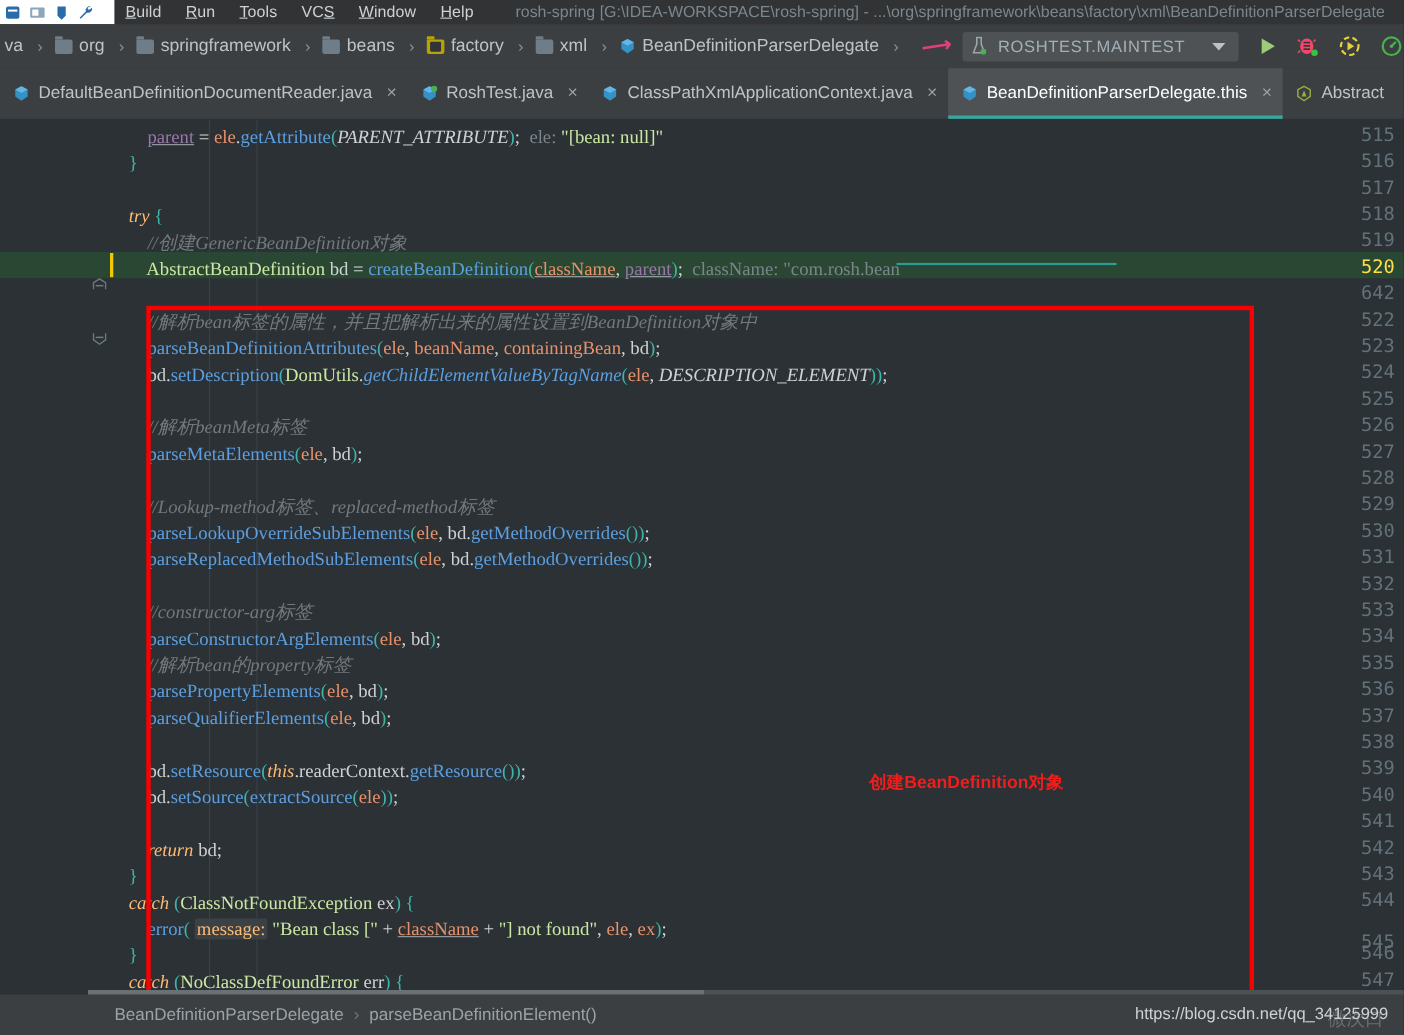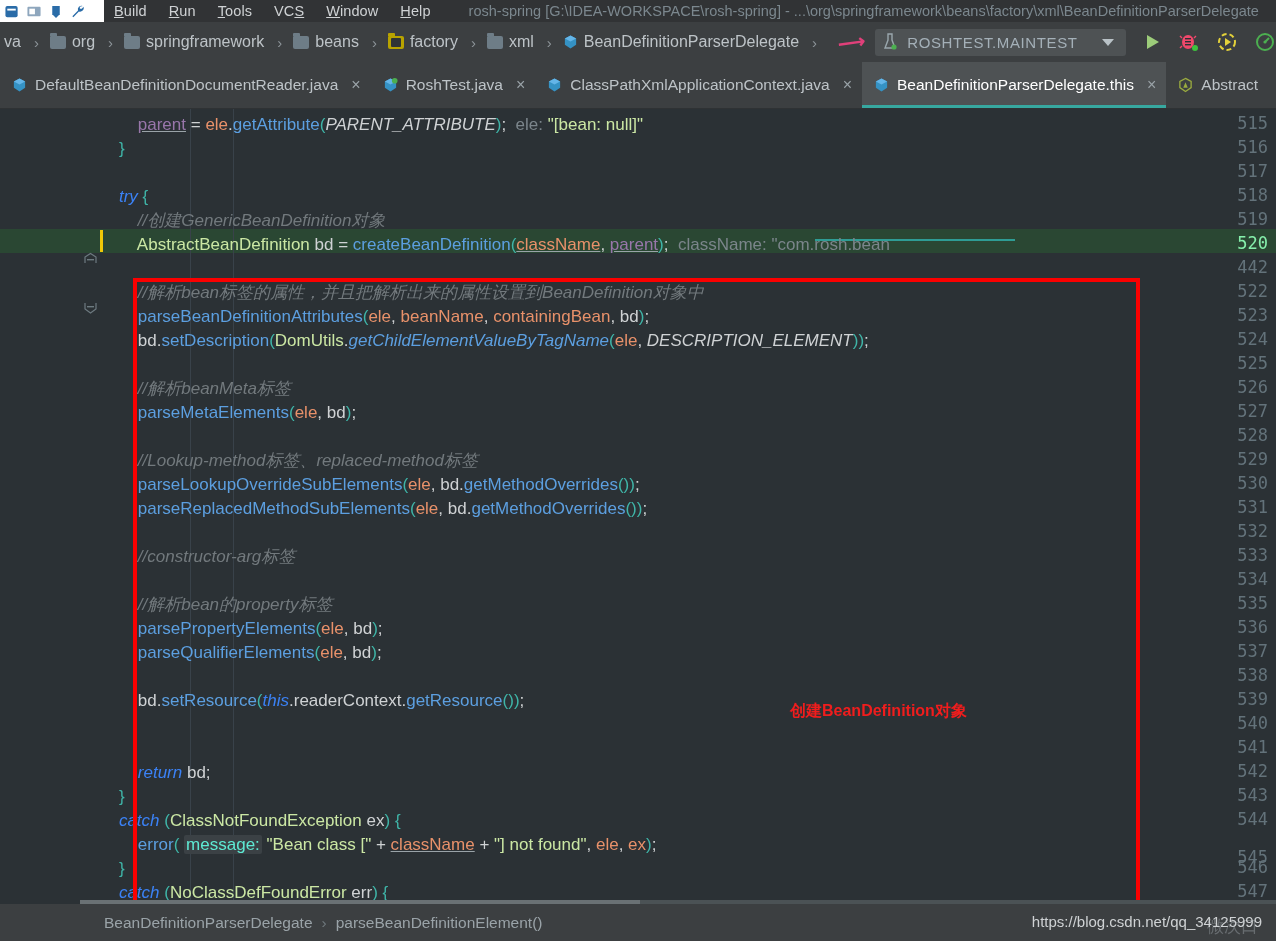--- a/index.html
+++ b/index.html
@@ -103,56 +103,56 @@
     background:#2b3135;
   }
   .gutter-strip {
     position:absolute; left:80px; top:0; width:20px; height:100%;
     background:#2b3135;
   }
   .lnum {
     position:absolute; right:8px; color:#63727a; font-size:17px;
     font-family:"DejaVu Sans Mono", monospace; text-align:right;
   }
-  .lnum.cur { color:#86efac; }
+  .lnum.cur { color:#fde047; }
   .line-highlight {
     position:absolute; left:0; width:1276px; height:24px; background:#2a4733;
   }
   .line-gutter-hl {
     position:absolute; left:0; width:80px; height:24px; background:#22282c;
   }
   .change-mark {
     position:absolute; left:100px; width:3px; height:22px; background:#f0c808;
   }
   .fold {
     position:absolute; left:83px; width:15px; height:15px;
   }
   .vline {
     position:absolute; top:0; bottom:0; width:1px; background:#39424a;
   }
 
   .code {
     position:absolute; left:100px; top:0; width:1176px; height:100%;
-    font-family:Liberation Sans, sans-serif; font-size:17px;
+    font-family:Liberation Serif, serif; font-size:17px;
     white-space:pre; line-height:24px;
   }
   .cl { position:absolute; left:0; white-space:pre; }
 
   
-  .t-key   { color:#3b82f6; font-style:italic; }
+  .t-key   { color:#fdba74; font-style:italic; }
   .t-cmt   { color:#72797d; font-style:italic; }
   .t-str   { color:#cbe7a4; }
   .t-fld   { color:#9876aa; }
   .t-mth   { color:#5c9fe0; }
   .t-mth-s { color:#5c9fe0; font-style:italic; }
   .t-par   { color:#e8916a; }
   .t-pln   { color:#cfd2d4; }
   .t-const { color:#cfd2d4; font-style:italic; }
   .t-hint  { color:#7b858b; }
-  .t-hintbg{ color:#5eead4; background:#3b4145; border-radius:2px; padding:0 2px;}
+  .t-hintbg{ color:#fdba74; background:#3b4145; border-radius:2px; padding:0 2px;}
   .t-type  { color:#cbe7a4; }
   .t-brk   { color:#3fb5a8; }
   .t-ul    { text-decoration: underline; text-decoration-color:#9aa3a8; }
 
   
   .usage-underline {
     position:absolute; height:2px; background:#2e9c94;
   }
 
   
@@ -386,21 +386,21 @@
     <rect x="4" y="7" width="7" height="1.4" fill="#6d7a80"></rect>
   </svg>
 
   <div id="line-numbers">
       <div class="lnum" style="top: 4px;">515</div>
       <div class="lnum" style="top: 28px;">516</div>
       <div class="lnum" style="top: 52px;">517</div>
       <div class="lnum" style="top: 76px;">518</div>
       <div class="lnum" style="top: 100px;">519</div>
       <div class="lnum cur" style="top: 124px;">520</div>
-      <div class="lnum" style="top: 148px;">442</div>
+      <div class="lnum" style="top: 148px;">642</div>
       <div class="lnum" style="top: 172px;">522</div>
       <div class="lnum" style="top: 196px;">523</div>
       <div class="lnum" style="top: 220px;">524</div>
       <div class="lnum" style="top: 244px;">525</div>
       <div class="lnum" style="top: 268px;">526</div>
       <div class="lnum" style="top: 292px;">527</div>
       <div class="lnum" style="top: 316px;">528</div>
       <div class="lnum" style="top: 340px;">529</div>
       <div class="lnum" style="top: 364px;">530</div>
       <div class="lnum" style="top: 388px;">531</div>
@@ -437,25 +437,27 @@
     <div class="cl" style="top:220px"><span class="t-pln">        bd.</span><span class="t-mth">setDescription</span><span class="t-brk">(</span><span class="t-type">DomUtils</span><span class="t-pln">.</span><span class="t-mth-s">getChildElementValueByTagName</span><span class="t-brk">(</span><span class="t-par">ele</span><span class="t-pln">, </span><span class="t-const">DESCRIPTION_ELEMENT</span><span class="t-brk">)</span><span class="t-brk">)</span><span class="t-pln">;</span></div>
     <div class="cl" style="top:244px"></div>
     <div class="cl" style="top:268px"><span class="t-pln">        </span><span class="t-cmt">//解析beanMeta标签</span></div>
     <div class="cl" style="top:292px"><span class="t-pln">        </span><span class="t-mth">parseMetaElements</span><span class="t-brk">(</span><span class="t-par">ele</span><span class="t-pln">, bd</span><span class="t-brk">)</span><span class="t-pln">;</span></div>
     <div class="cl" style="top:316px"></div>
     <div class="cl" style="top:340px"><span class="t-pln">        </span><span class="t-cmt">//Lookup-method标签、replaced-method标签</span></div>
     <div class="cl" style="top:364px"><span class="t-pln">        </span><span class="t-mth">parseLookupOverrideSubElements</span><span class="t-brk">(</span><span class="t-par">ele</span><span class="t-pln">, bd.</span><span class="t-mth">getMethodOverrides</span><span class="t-brk">()</span><span class="t-brk">)</span><span class="t-pln">;</span></div>
     <div class="cl" style="top:388px"><span class="t-pln">        </span><span class="t-mth">parseReplacedMethodSubElements</span><span class="t-brk">(</span><span class="t-par">ele</span><span class="t-pln">, bd.</span><span class="t-mth">getMethodOverrides</span><span class="t-brk">()</span><span class="t-brk">)</span><span class="t-pln">;</span></div>
     <div class="cl" style="top:412px"></div>
     <div class="cl" style="top:436px"><span class="t-pln">        </span><span class="t-cmt">//constructor-arg标签</span></div>
+    <div class="cl" style="top:460px"><span class="t-pln">        </span><span class="t-mth">parseConstructorArgElements</span><span class="t-brk">(</span><span class="t-par">ele</span><span class="t-pln">, bd</span><span class="t-brk">)</span><span class="t-pln">;</span></div>
     <div class="cl" style="top:484px"><span class="t-pln">        </span><span class="t-cmt">//解析bean的property标签</span></div>
     <div class="cl" style="top:508px"><span class="t-pln">        </span><span class="t-mth">parsePropertyElements</span><span class="t-brk">(</span><span class="t-par">ele</span><span class="t-pln">, bd</span><span class="t-brk">)</span><span class="t-pln">;</span></div>
     <div class="cl" style="top:532px"><span class="t-pln">        </span><span class="t-mth">parseQualifierElements</span><span class="t-brk">(</span><span class="t-par">ele</span><span class="t-pln">, bd</span><span class="t-brk">)</span><span class="t-pln">;</span></div>
     <div class="cl" style="top:556px"></div>
     <div class="cl" style="top:580px"><span class="t-pln">        bd.</span><span class="t-mth">setResource</span><span class="t-brk">(</span><span class="t-key">this</span><span class="t-pln">.readerContext.</span><span class="t-mth">getResource</span><span class="t-brk">()</span><span class="t-brk">)</span><span class="t-pln">;</span></div>
+    <div class="cl" style="top:604px"><span class="t-pln">        bd.</span><span class="t-mth">setSource</span><span class="t-brk">(</span><span class="t-mth">extractSource</span><span class="t-brk">(</span><span class="t-par">ele</span><span class="t-brk">)</span><span class="t-brk">)</span><span class="t-pln">;</span></div>
     <div class="cl" style="top:628px"></div>
     <div class="cl" style="top:652px"><span class="t-pln">        </span><span class="t-key">return</span><span class="t-pln"> bd;</span></div>
     <div class="cl" style="top:676px"><span class="t-pln">    </span><span class="t-brk">}</span></div>
     <div class="cl" style="top:700px"><span class="t-pln">    </span><span class="t-key">catch</span><span class="t-pln"> </span><span class="t-brk">(</span><span class="t-type">ClassNotFoundException</span><span class="t-pln"> ex</span><span class="t-brk">)</span><span class="t-pln"> </span><span class="t-brk">{</span></div>
     <div class="cl" style="top:724px"><span class="t-pln">        </span><span class="t-mth">error</span><span class="t-brk">(</span><span class="t-pln"> </span><span class="t-hintbg">message:</span><span class="t-pln"> </span><span class="t-str">"Bean class ["</span><span class="t-pln"> + </span><span class="t-par t-ul">className</span><span class="t-pln"> + </span><span class="t-str">"] not found"</span><span class="t-pln">, </span><span class="t-par">ele</span><span class="t-pln">, </span><span class="t-par">ex</span><span class="t-brk">)</span><span class="t-pln">;</span></div>
     <div class="cl" style="top:748px"><span class="t-pln">    </span><span class="t-brk">}</span></div>
     <div class="cl" style="top:772px"><span class="t-pln">    </span><span class="t-key">catch</span><span class="t-pln"> </span><span class="t-brk">(</span><span class="t-type">NoClassDefFoundError</span><span class="t-pln"> err</span><span class="t-brk">)</span><span class="t-pln"> </span><span class="t-brk">{</span></div>
   </div>
 
   <div class="red-box"></div>

